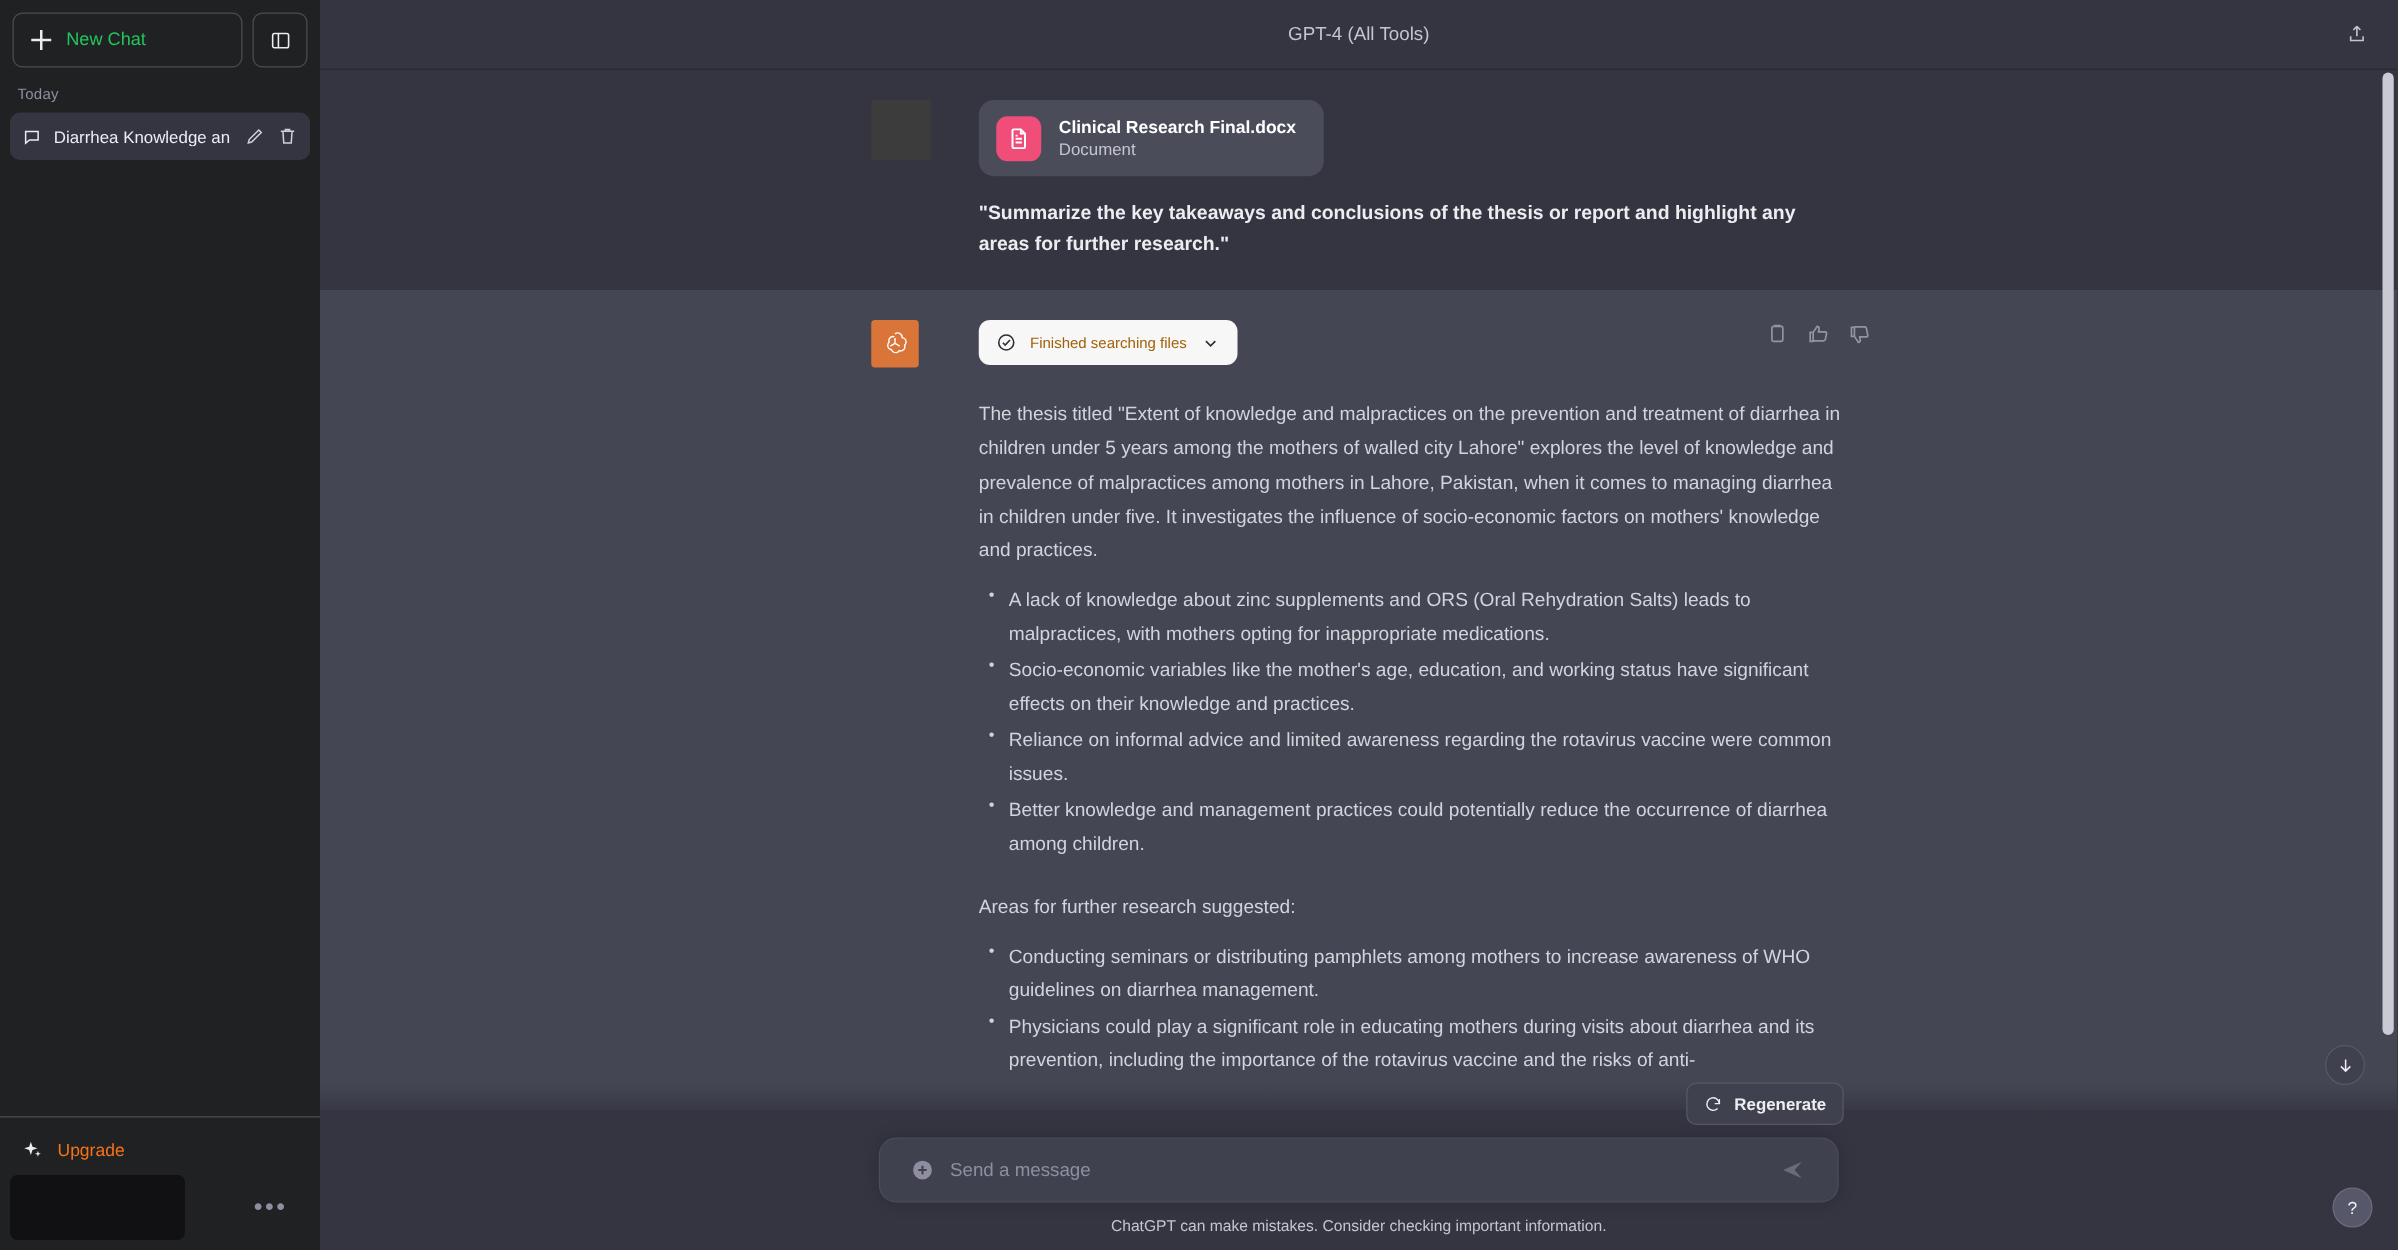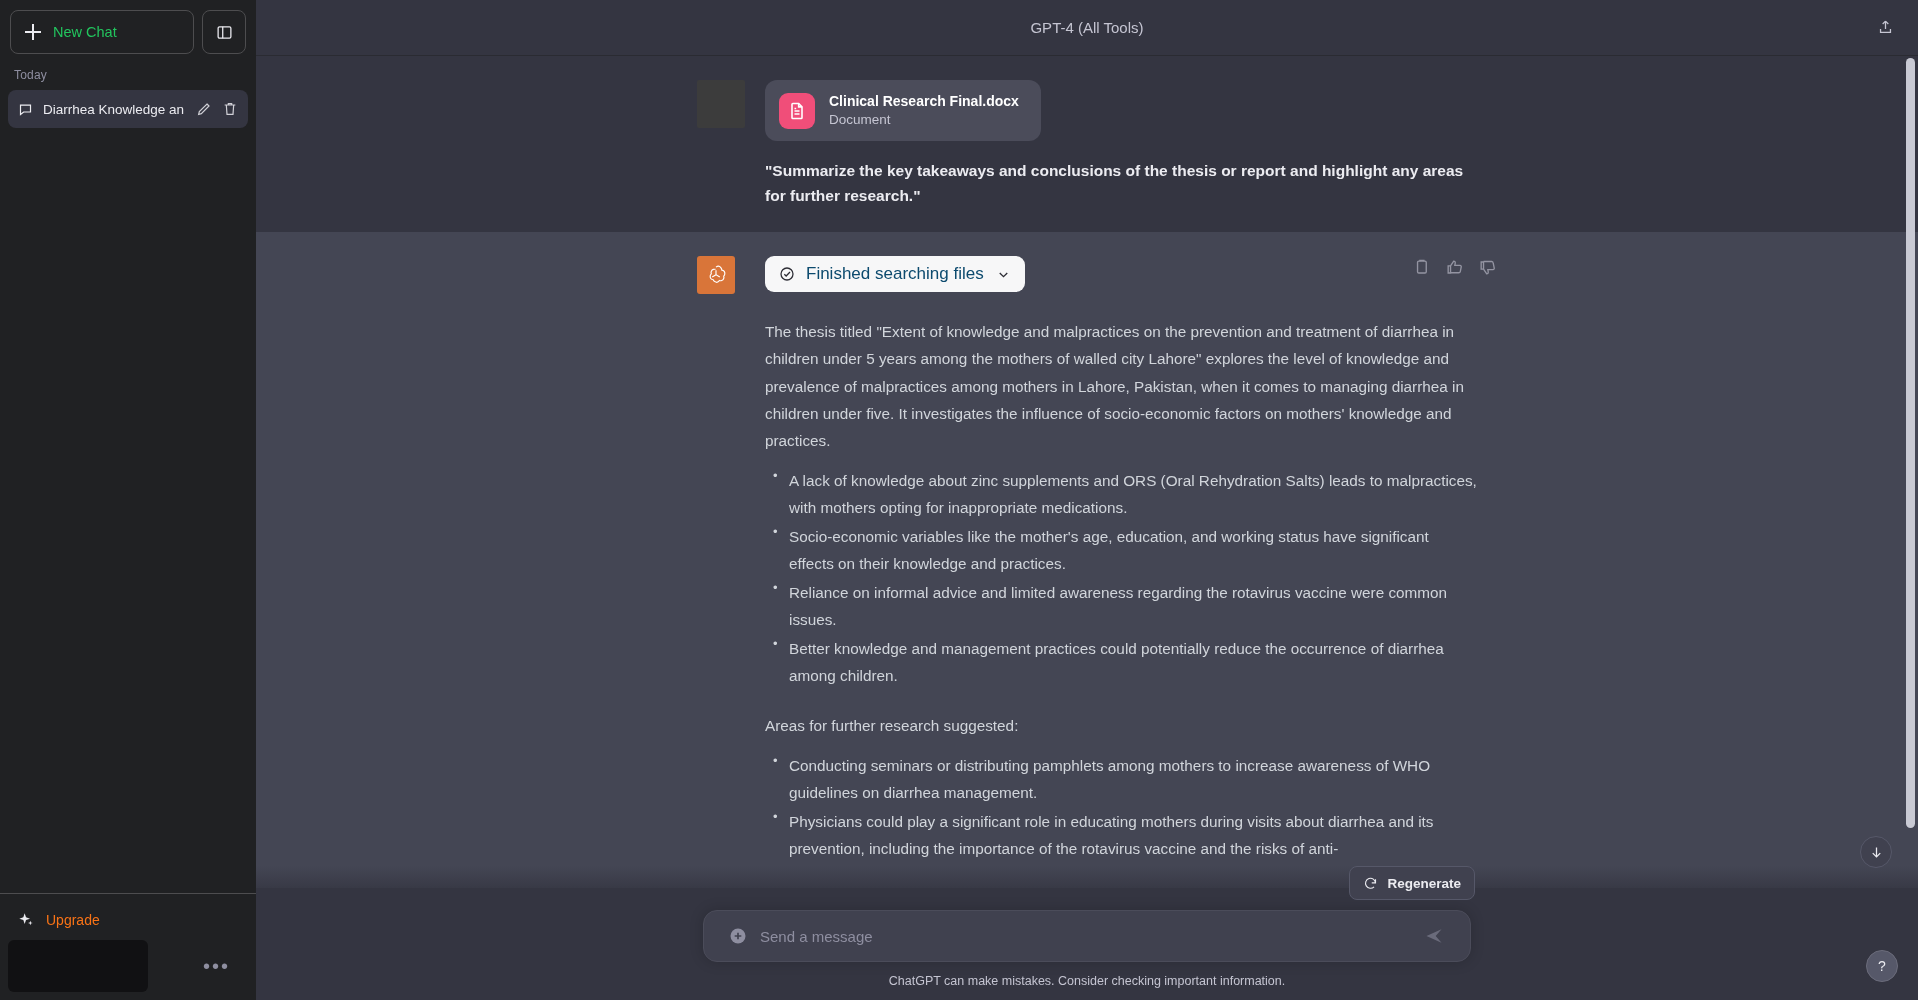--- a/index.html
+++ b/index.html
@@ -85,21 +85,21 @@
     width: 30px; height: 30px; display: flex; align-items: center; justify-content: center;
     cursor: pointer; border-radius: 6px;
   }
 
   .thread { position: absolute; top: 56px; left: 0; right: 0; bottom: 0; overflow: hidden; }
 
   .turn { width: 100%; padding: 24px 0; }
   .turn.user { background: #343541; }
   .turn.assistant { background: #444654; }
   .turn-inner {
-    max-width: 820px; margin: 0 auto; display: flex; gap: 20px;
+    max-width: 820px; margin: 0 auto; display: flex; gap: 38px;
     padding: 0 20px;
   }
   .avatar-col { width: 48px; flex: 0 0 48px; }
   .avatar-blank { width: 48px; height: 48px; background: #3c3c3c; border-radius: 2px; }
   .avatar-gpt {
     width: 38px; height: 38px; background: #d97539; border-radius: 3px;
     display: flex; align-items: center; justify-content: center;
   }
   .msg-col { flex: 1 1 auto; min-width: 0; }
 
@@ -120,21 +120,21 @@
     margin-top: 18px; font-weight: bold;
   }
 
   .tool-pill {
     display: inline-flex; align-items: center;
     background: #f7f7f8; border-radius: 9px;
     height: 36px; padding: 0 14px; gap: 12px; cursor: pointer;
     min-width: 196px; justify-content: space-between;
   }
   .tool-pill-left { display: flex; align-items: center; gap: 11px; }
-  .tool-pill-text { color: #0c4a6e; font-size: 17px; }
+  .tool-pill-text { color: #a16207; font-size: 12px; }
 
   .actions {
     position: absolute; right: 0; top: 2px;
     display: flex; gap: 14px;
   }
   .act-btn { width: 19px; height: 19px; cursor: pointer; opacity: .62; }
 
   .body-text {
     color: #d1d5db; font-size: 15.3px; line-height: 1.78; margin-top: 22px;
   }

